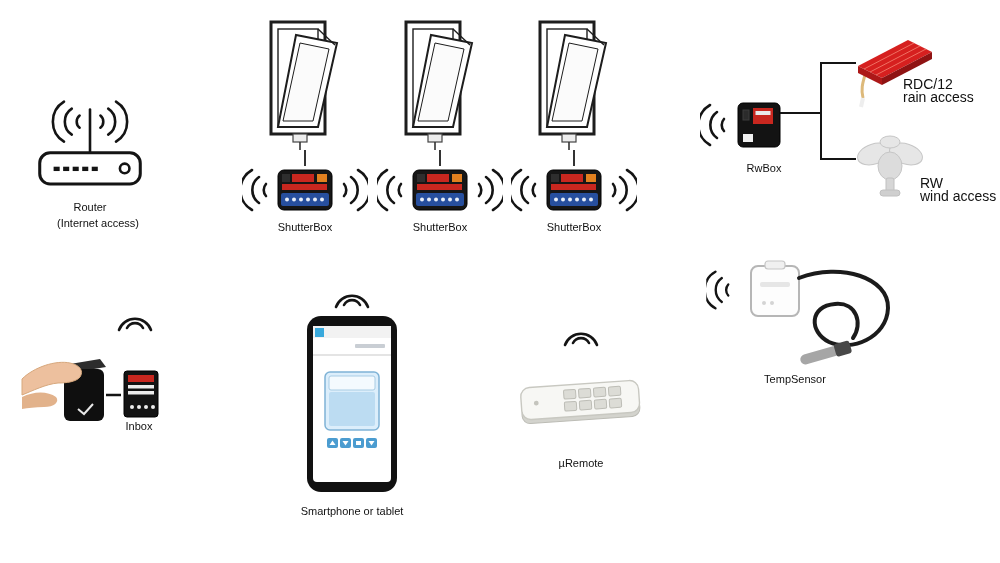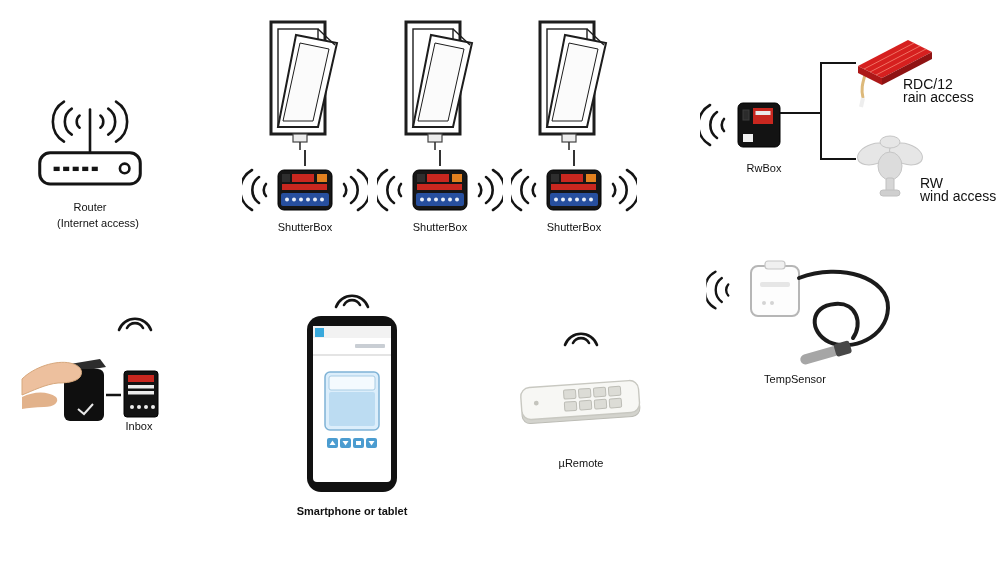--- a/index.html
+++ b/index.html
@@ -269,21 +269,21 @@
       <rect x="50" y="124" width="11" height="10" rx="2"></rect>
       <rect x="63" y="124" width="11" height="10" rx="2"></rect>
     </g>
     <g fill="#fff">
       <polygon points="29.5,126.5 32.5,131 26.5,131"></polygon>
       <polygon points="42.5,131.5 45.5,127 39.5,127"></polygon>
       <rect x="53" y="127" width="5" height="4"></rect>
       <polygon points="68.5,131.5 71.5,127 65.5,127"></polygon>
     </g>
   </svg>
-  <div class="lbl" style="margin-top:10px;font-weight:bold;">Smartphone or tablet</div>
+  <div class="lbl" style="margin-top:10px;">Smartphone or tablet</div>
 </div>
 
 <div class="col" style="left:515px;top:322px;width:132px;">
   <svg width="46" height="26">
       <use href="#sym-wifi-top"></use>
     </svg>
   <svg style="margin-top:26px;" width="132" height="72" viewBox="0 0 132 72">
     <g transform="rotate(-4 66 38)">
       <rect x="7" y="28" width="118" height="18" rx="8" fill="#d3d3cd" stroke="#bcbcb5" stroke-width="1"></rect>
       <rect x="7" y="10" width="118" height="32" rx="9" fill="#f7f7f4" stroke="#c8c8c1" stroke-width="1.4"></rect>

